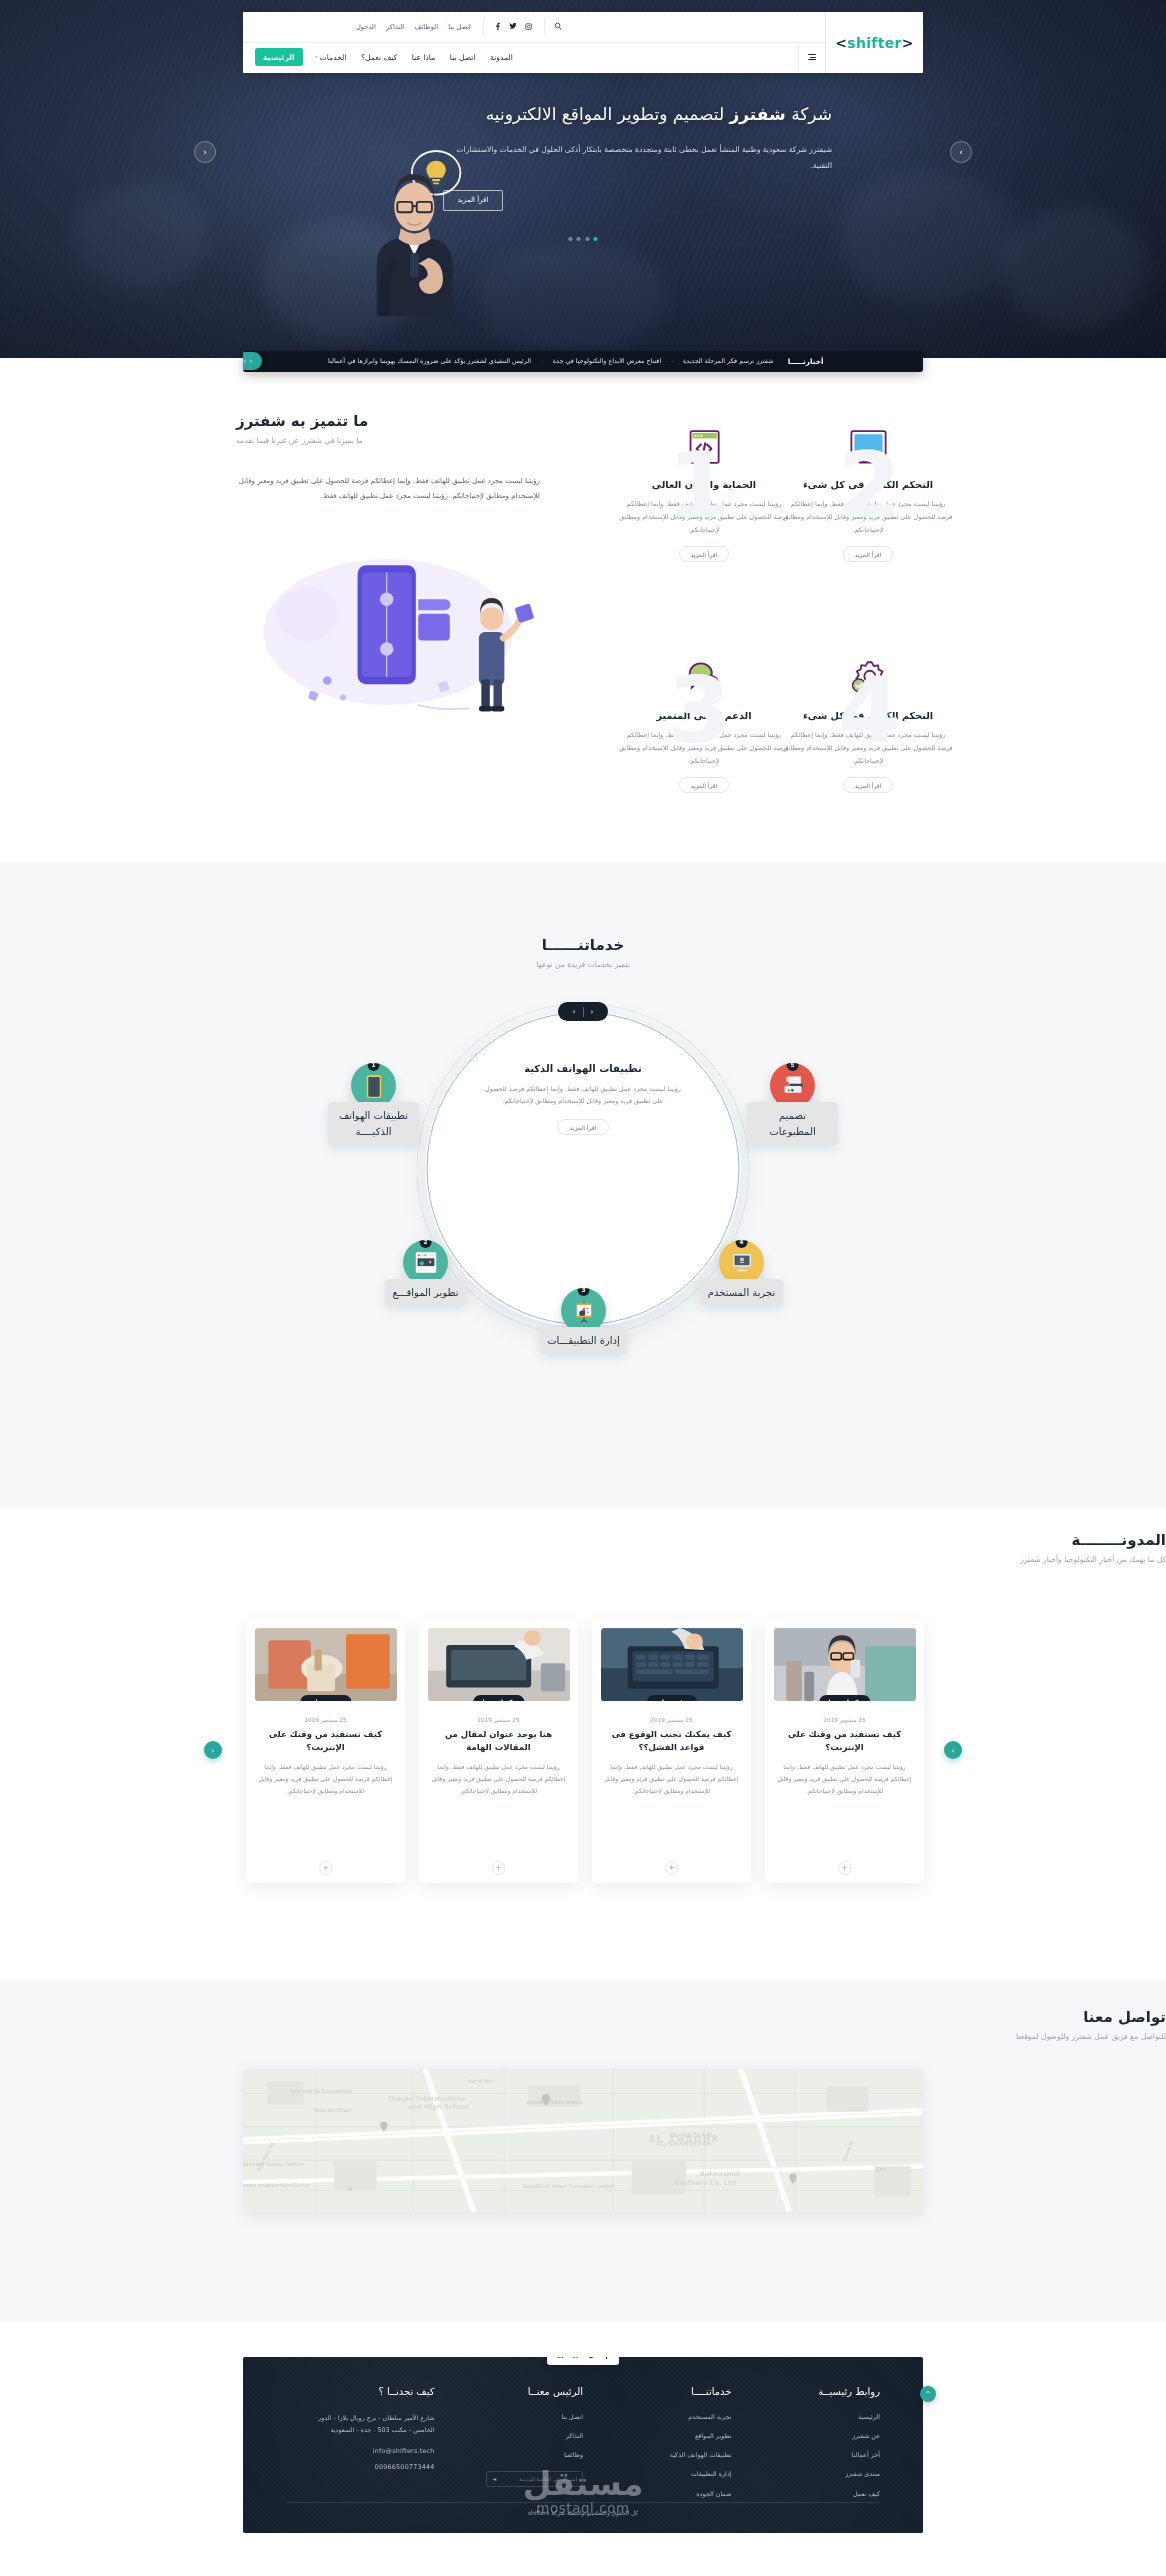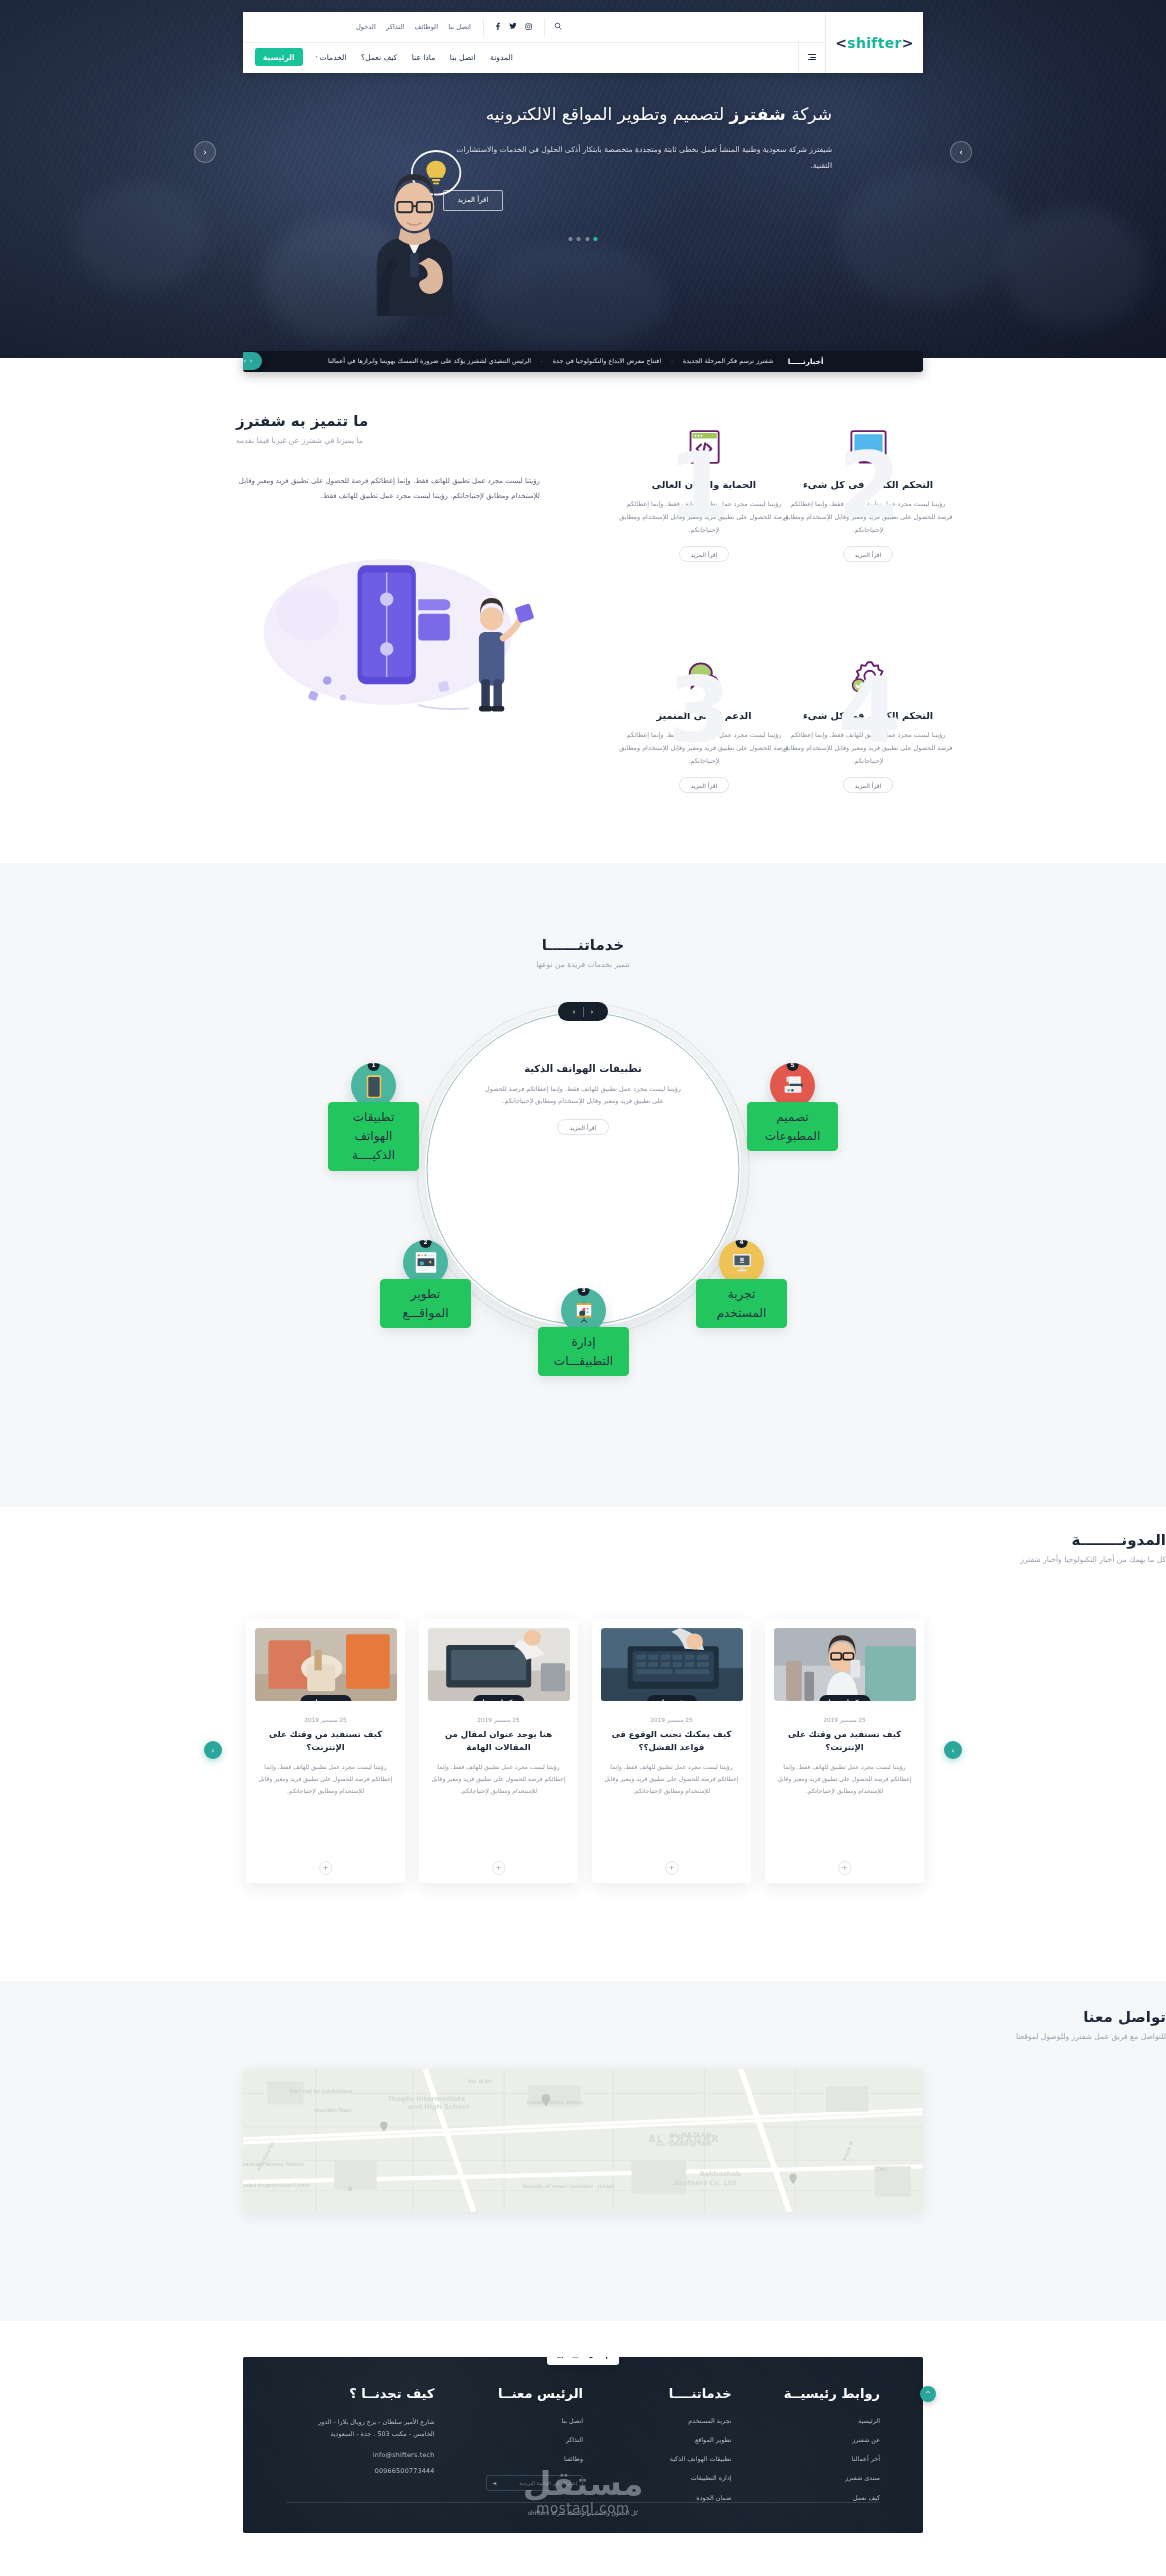--- a/index.html
+++ b/index.html
@@ -107,21 +107,21 @@
   .svc-center{position:absolute;left:50%;top:200px;transform:translateX(-50%);width:200px;text-align:center;z-index:6}
   .svc-center h3{font-size:10px;font-weight:700;color:#1d2738;margin-bottom:8.5px}
   .svc-center p{font-size:6.4px;line-height:2;color:#8a909c;margin-bottom:11px}
   .svc-center .more{display:inline-block;padding:3.6px 12px;border:0.6px solid #e2e4e8;border-radius:11px;font-size:6px;color:#6d7483;background:#fff}
   .svc-arrows{position:absolute;left:50%;top:139px;transform:translateX(-50%);width:50px;height:19.4px;border-radius:9.7px;background:#15202c;display:flex;align-items:center;justify-content:center;color:#fff;font-size:7.3px;z-index:8}
   .svc-arrows .bar{width:0.6px;height:9.7px;background:rgba(255,255,255,.3);margin:0 7.3px}
 
   .node{position:absolute;width:91px;text-align:center;z-index:7}
   .node .circ{position:relative;width:45px;height:45px;border-radius:50%;margin:0 auto;display:flex;align-items:center;justify-content:center;box-shadow:0 4.9px 12px rgba(20,40,60,.16);overflow:hidden}
   .node .badge{position:absolute;top:-4.9px;left:50%;transform:translateX(-50%);width:12.8px;height:12.8px;border-radius:50%;background:#15202c;color:#fff;font-size:5.8px;display:flex;align-items:center;justify-content:center;z-index:3;font-weight:700}
-  .node .lbl{position:relative;margin:-6px auto 0;background:#22c55e;border-radius:4.3px;padding:5.5px 7.3px;font-size:12px;line-height:1.6;color:#25303f;box-shadow:0 3.6px 11px rgba(25,40,60,.10);display:inline-block;min-width:63px}
+  .node .lbl{position:relative;margin:-6px auto 0;background:#e5e5e5;border-radius:4.3px;padding:5.5px 7.3px;font-size:10px;line-height:1.6;color:#25303f;box-shadow:0 3.6px 11px rgba(25,40,60,.10);display:inline-block;min-width:63px}
 
   
   .blog{position:absolute;left:0;top:1507px;width:1166px;height:474px;background:#fff}
   .blog-head{position:absolute;left:0;right:0;top:24px;}
   .blog-h2{font-size:15px;font-weight:700;color:#1d2738;letter-spacing:0.3px}
   .blog-sub{margin-top:6px;font-size:7.6px;color:#9aa1ae}
   .bcard{position:absolute;top:112px;width:159px;background:#fff;border-radius:3.6px;box-shadow:0 4.9px 16px rgba(20,35,60,.085);padding:8.5px 8.5px 0;text-align:center;height:264px}
   .bcard .thumb{position:relative;width:142px;height:73px;border-radius:3.6px;overflow:hidden;margin:0 auto}
   .bcard .cat{position:absolute;bottom:-8px;left:50%;transform:translateX(-50%);background:#15202c;color:#fff;font-size:5.8px;padding:3.6px 9.7px;border-radius:8.5px;white-space:nowrap;font-weight:600;letter-spacing:0.6px}
   .bcard .date{margin-top:16.4px;font-size:5.8px;color:#9aa1ae}
@@ -143,21 +143,21 @@
   
   .footer{position:absolute;left:243px;top:2357px;width:680px;height:176px;background:#15202c;border-radius:1.8px;overflow:hidden}
   .footer:before{content:"";position:absolute;inset:0;background:
     radial-gradient(circle at 25% 30%, rgba(255,255,255,.035), rgba(0,0,0,0) 40%),
     radial-gradient(circle at 75% 70%, rgba(255,255,255,.025), rgba(0,0,0,0) 40%),
     repeating-linear-gradient(45deg, rgba(255,255,255,.012) 0 1.2px, rgba(0,0,0,0) 1.2px 3.6px)}
   .fsocial{position:absolute;left:50%;top:-9.7px;transform:translateX(-50%);background:#fff;border-radius:2.4px;padding:4.3px 9.7px;display:flex;gap:9px;box-shadow:0 1.8px 7.3px rgba(0,0,0,.15);z-index:4}
   .fsocial span{font-size:6.7px;color:#1c2a44;line-height:1}
   .fcols{position:absolute;left:0;right:0;top:29px;display:flex;justify-content:flex-start;padding:0 43px;gap:0;z-index:3}
   .fcol{flex:1;text-align:right;padding-left:14.6px}
-  .fcol h5{font-size:13px;font-weight:700;color:#fff;margin-bottom:14.6px;letter-spacing:0.3px}
+  .fcol h5{font-size:10px;font-weight:400;color:#fff;margin-bottom:14.6px;letter-spacing:0.3px}
   .fcol ul{list-style:none}
   .fcol li{font-size:6.4px;color:#b6bcc6;margin-bottom:9px;line-height:1.6}
   .fcol .addr{font-size:6.4px;color:#b6bcc6;line-height:2;margin-bottom:9.7px}
   .fcol .mail,.fcol .tel{font-size:6.4px;color:#b6bcc6;margin-bottom:8.5px;letter-spacing:0.2px}
   .newsbox{position:relative;margin-top:11px;width:97px;height:16px;border:0.6px solid #3b4654;border-radius:2.4px;display:flex;align-items:center;padding:0 4.9px}
   .newsbox input{flex:1;background:transparent;border:0;outline:none;color:#9aa2ae;font-size:5.2px;font-family:inherit;text-align:right}
   .newsbox .go{color:#9aa2ae;font-size:5.5px}
   .fdiv{position:absolute;left:43px;right:43px;top:145px;height:0.6px;background:rgba(255,255,255,.12);z-index:3}
   .fbottom{position:absolute;left:0;right:0;top:153px;text-align:center;font-size:5.8px;color:#98a0ab;z-index:3}
   .scroll-top{position:absolute;left:920px;top:2386px;width:16px;height:16px;border-radius:50%;background:#2aa79a;color:#fff;display:flex;align-items:center;justify-content:center;font-size:6.7px;z-index:60;box-shadow:0 1.8px 6px rgba(0,0,0,.25)}

